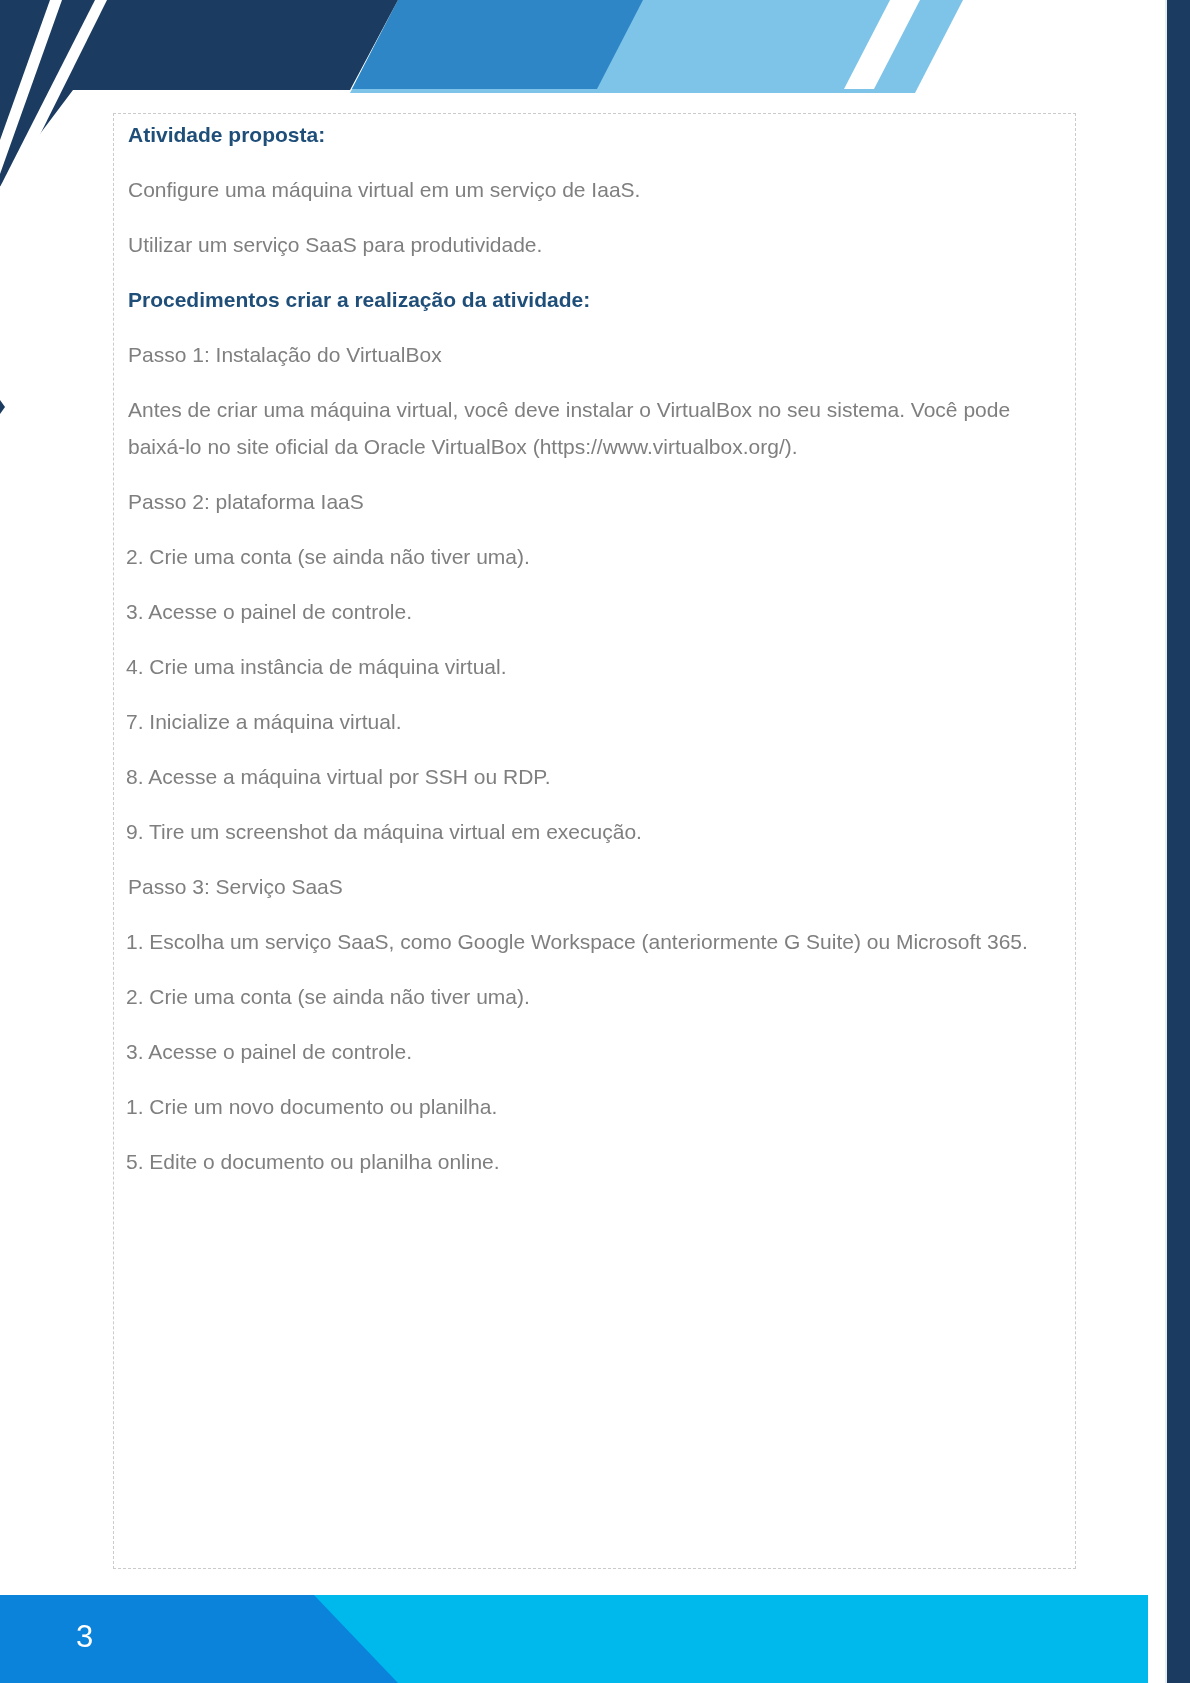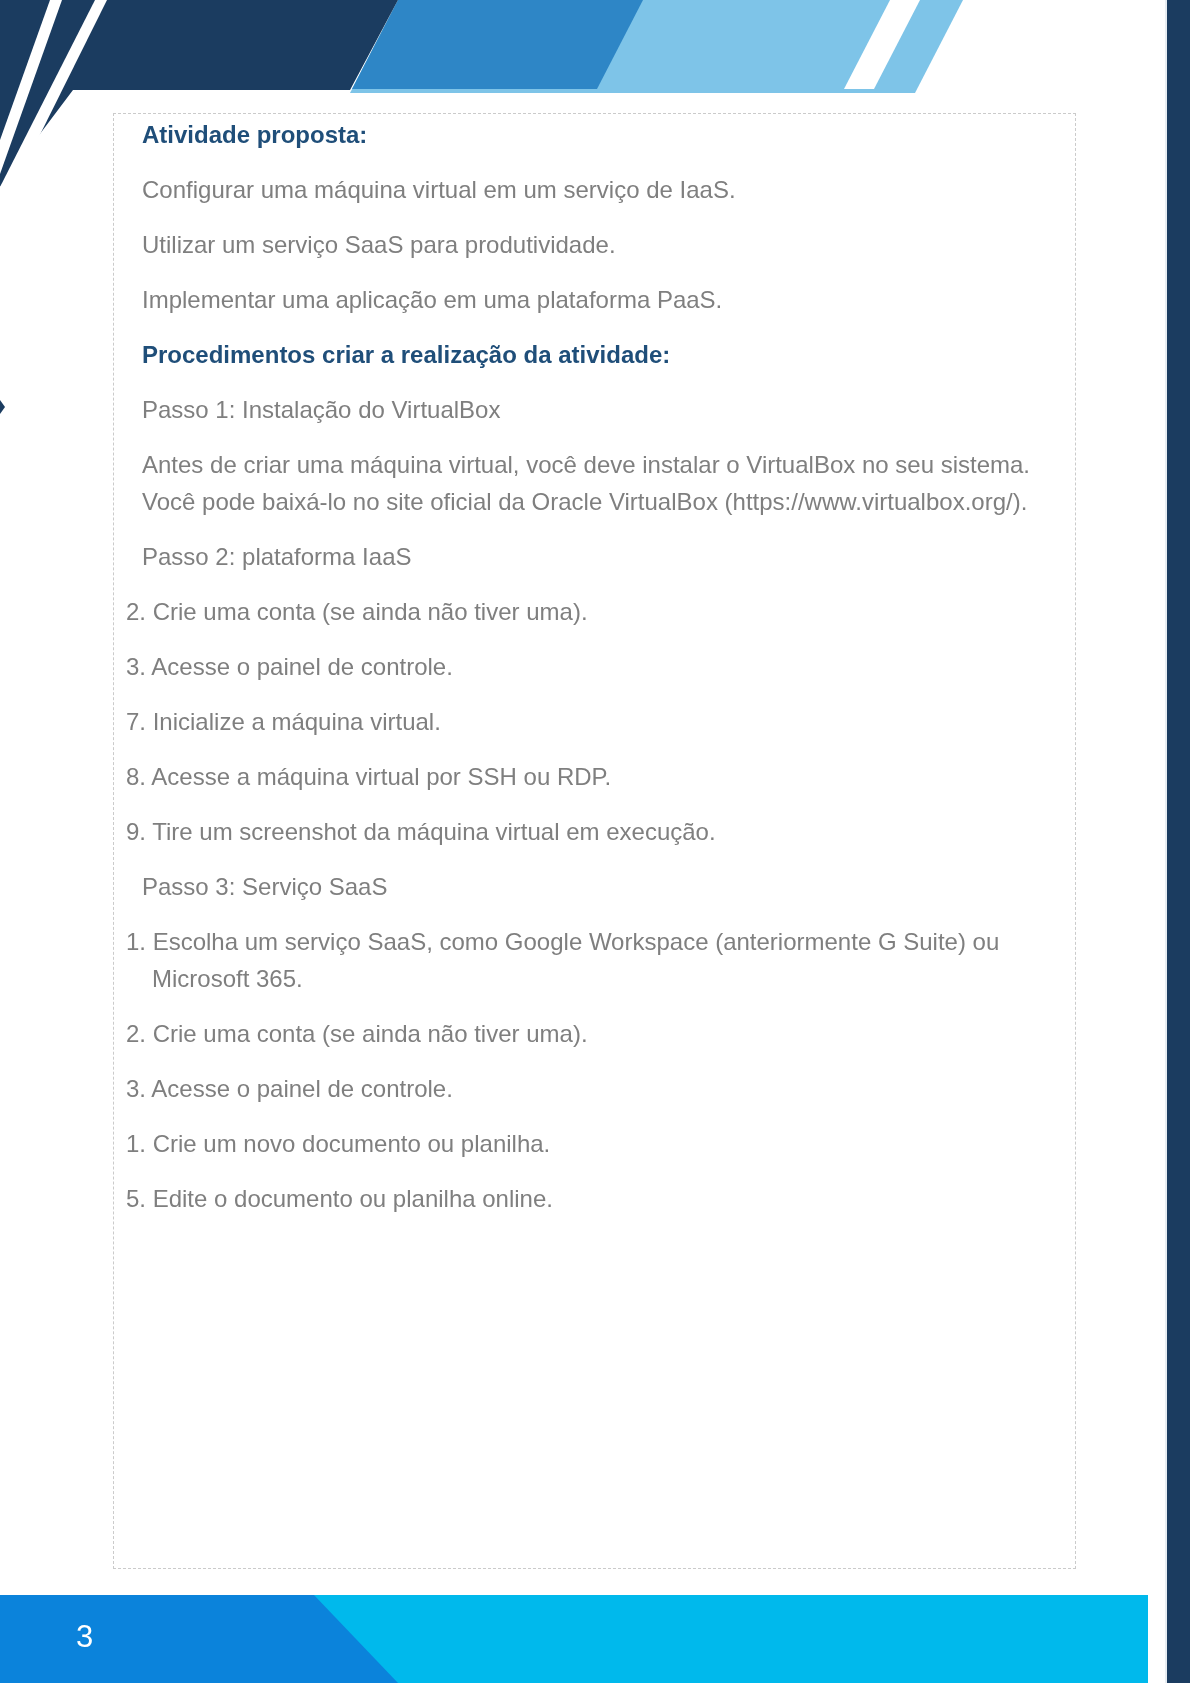--- a/index.html
+++ b/index.html
@@ -40,22 +40,22 @@
   .content-box {
     position: absolute;
     left: 113px; top: 113px;
     width: 963px; height: 1456px;
     border: 1px dashed var(--border-gray);
     box-sizing: border-box;
     padding: 2px 30px 0 12px;
     overflow: hidden;
   }
   .p {
-    margin: 0 0 18px 16px;
-    font-size: 24px;
+    margin: 0 0 18px 2px;
+    font-size: 21px;
     line-height: 37px;
     color: var(--body-gray);
   }
   .h-blue {
     font-weight: bold;
     color: var(--title-blue);
   }
   .h-gray {
     font-weight: normal;
     color: var(--body-gray);
@@ -95,32 +95,32 @@
   <polygon class="fill-white" points="95,0 107,0 0,215 0,187"></polygon>
   <polygon class="fill-navy" points="0,400 5,407 0,414"></polygon>
 </svg>
 
 <div class="right-strip"></div>
 
 <div class="content-box">
 
   <p class="p h-blue">Atividade proposta:</p>
 
-  <p class="p">Configurar uma máquina virtual em um serviço de IaaS.</p>
+  <p class="p">Configure uma máquina virtual em um serviço de IaaS.</p>
   <p class="p">Utilizar um serviço SaaS para produtividade.</p>
-  <p class="p">Implementar uma aplicação em uma plataforma PaaS.</p>
 
   <p class="p h-blue">Procedimentos criar a realização da atividade:</p>
 
   <p class="p h-gray">Passo 1: Instalação do VirtualBox</p>
   <p class="p">Antes de criar uma máquina virtual, você deve instalar o VirtualBox no seu sistema. Você pode baixá-lo no site oficial da Oracle VirtualBox (https://www.virtualbox.org/).</p>
 
   <p class="p h-gray">Passo 2: plataforma IaaS</p>
   <p class="p li">2. Crie uma conta (se ainda não tiver uma).</p>
   <p class="p li">3. Acesse o painel de controle.</p>
+  <p class="p li">4. Crie uma instância de máquina virtual.</p>
   <p class="p li">7. Inicialize a máquina virtual.</p>
   <p class="p li">8. Acesse a máquina virtual por SSH ou RDP.</p>
   <p class="p li">9. Tire um screenshot da máquina virtual em execução.</p>
 
   <p class="p h-gray">Passo 3: Serviço SaaS</p>
   <p class="p li">1. Escolha um serviço SaaS, como Google Workspace (anteriormente G Suite) ou Microsoft 365.</p>
   <p class="p li">2. Crie uma conta (se ainda não tiver uma).</p>
   <p class="p li">3. Acesse o painel de controle.</p>
   <p class="p li">1. Crie um novo documento ou planilha.</p>
   <p class="p li">5. Edite o documento ou planilha online.</p>

